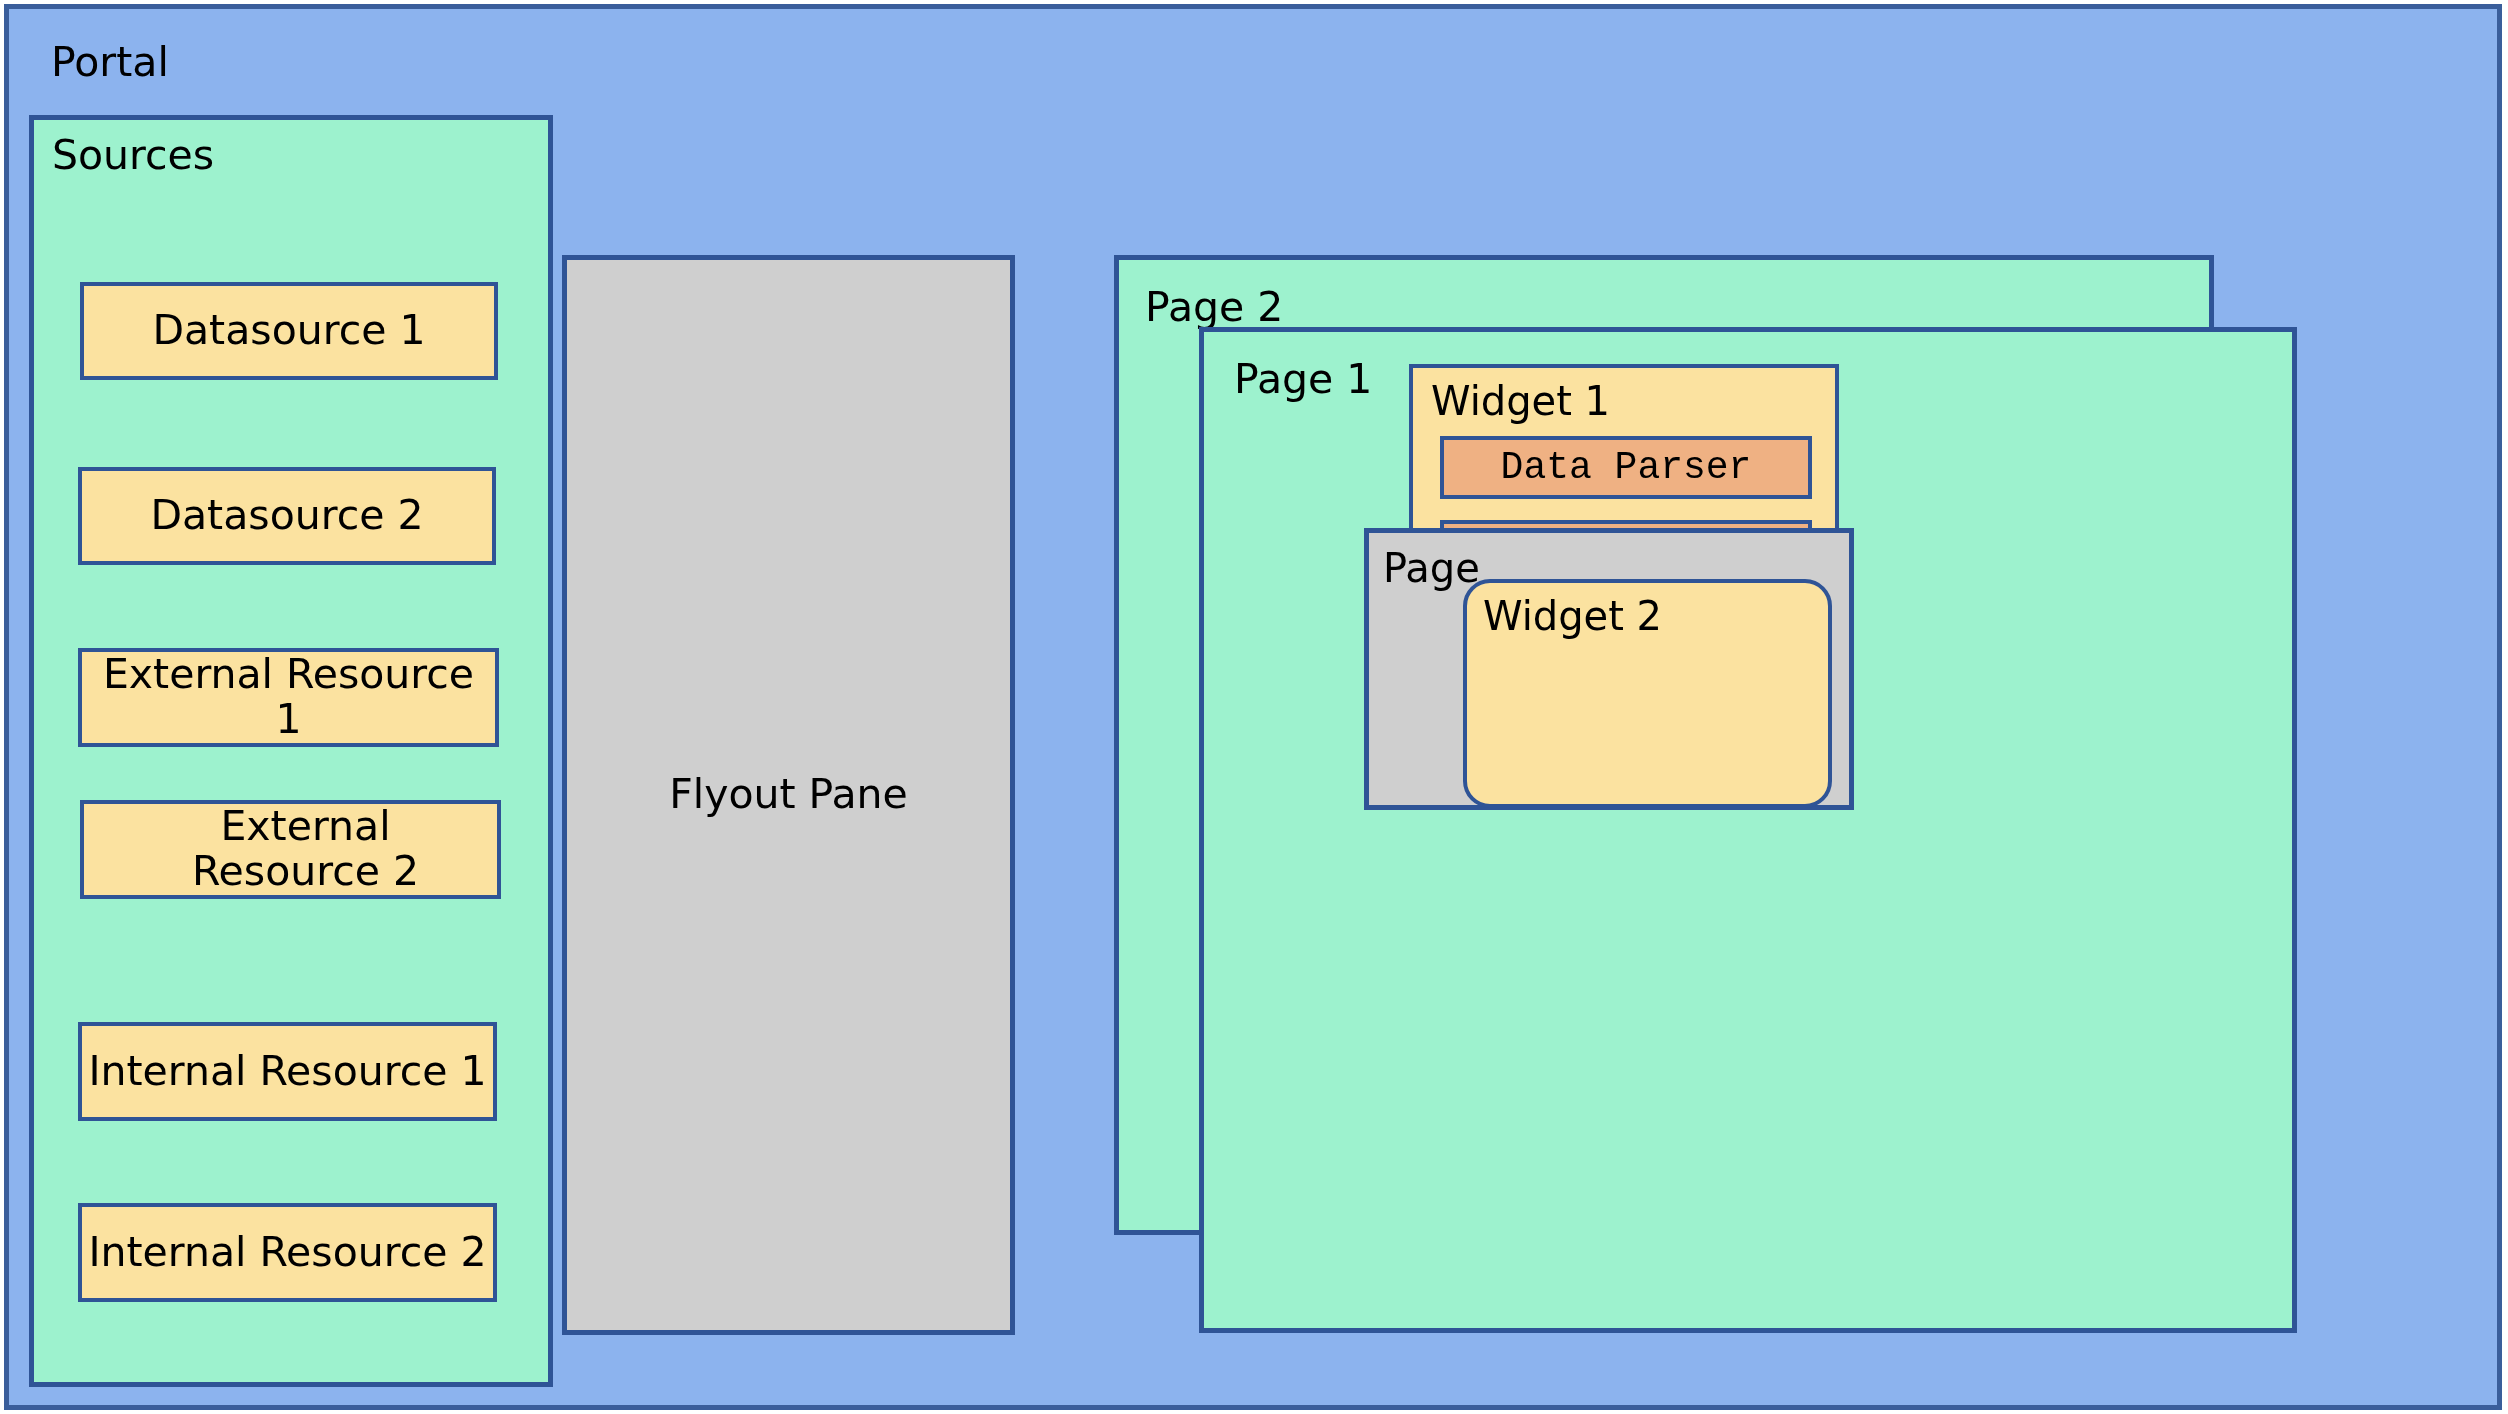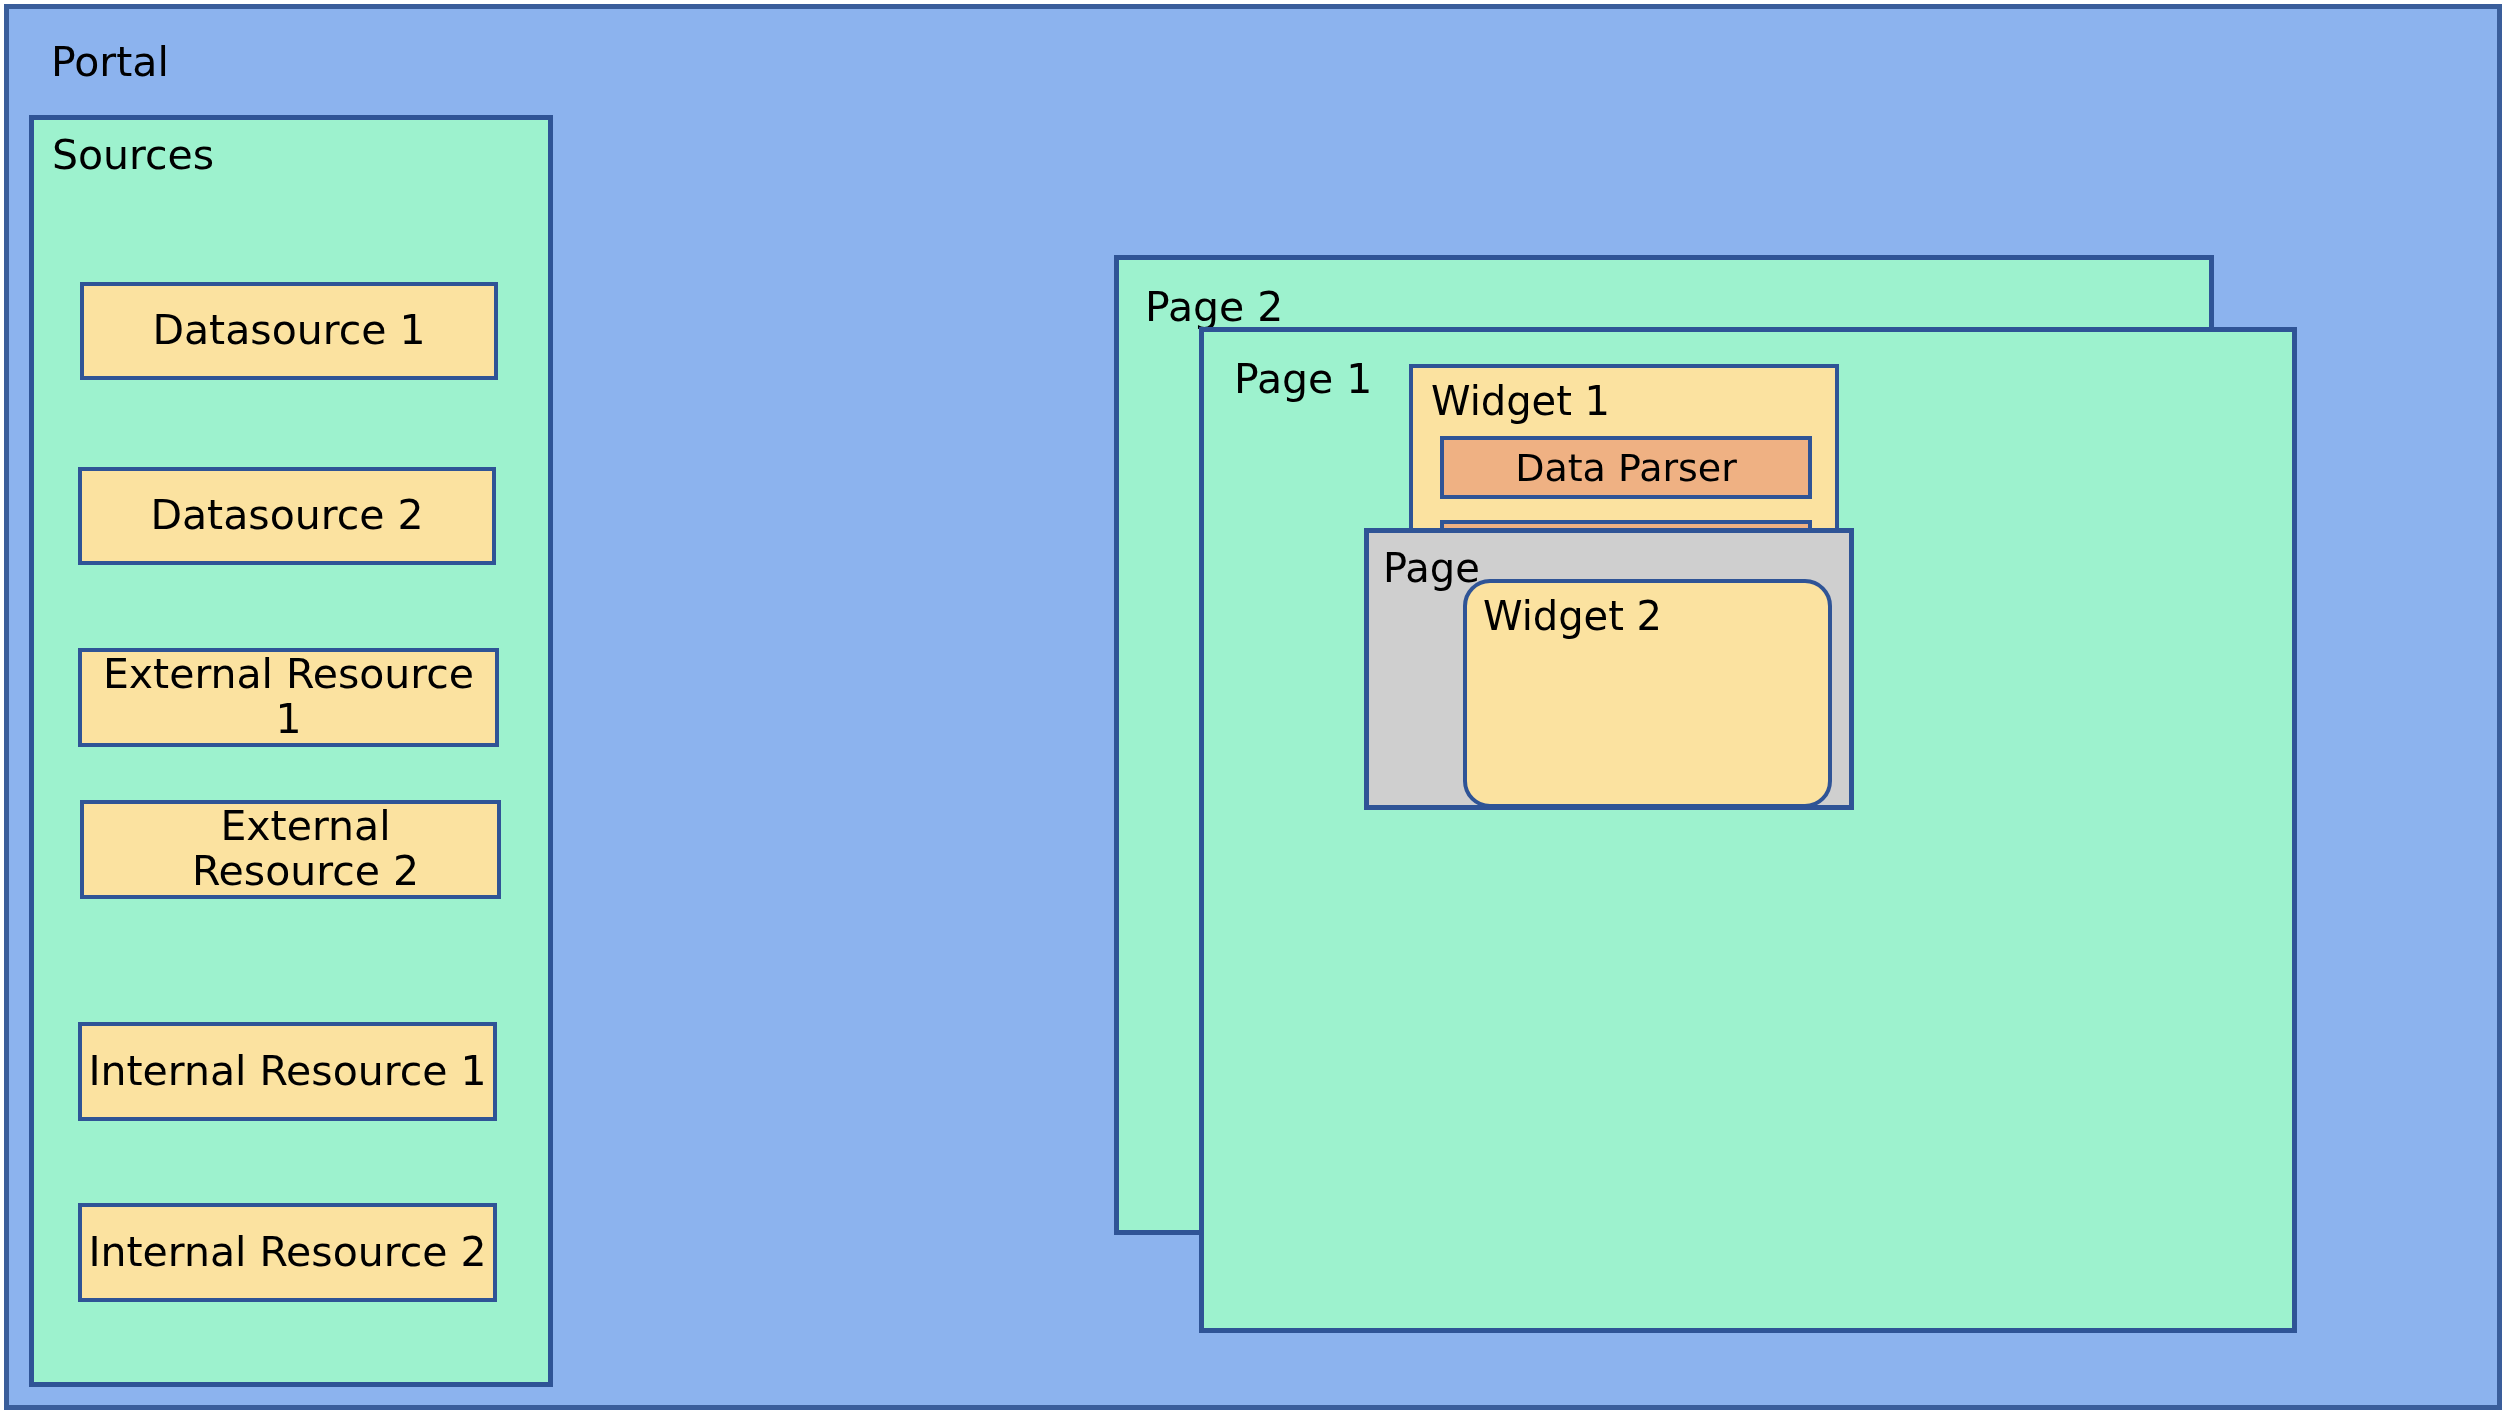--- a/index.html
+++ b/index.html
@@ -122,34 +122,37 @@
         <div class="label-center">Internal Resource 1</div>
       </div>
 
       <div class="box node-yellow" style="left:44px; top:1083px; width:419px; height:99px;">
         <div class="label-center">Internal Resource 2</div>
       </div>
 
     </div>
 
 
+    <div class="box pane-gray" style="left:553px; top:246px; width:453px; height:1080px;">
+      <div class="label-center">Flyout Pane</div>
+    </div>
 
     <div class="box group-green" style="left:1105px; top:246px; width:1100px; height:980px;">
       <div class="label-corner" style="left:26px; top:26px;">Page 2</div>
     </div>
 
     <div class="box group-green" style="left:1190px; top:318px; width:1098px; height:1006px;">
 
       <div class="label-corner" style="left:30px; top:26px;">Page 1</div>
 
       <div class="box node-yellow" style="left:205px; top:32px; width:430px; height:218px;">
 
         <div class="label-corner" style="left:18px; top:12px; font-size:40px;">Widget 1</div>
 
-        <div class="box node-salmon" style="left:27px; top:68px; width:372px; height:63px;">
+        <div class="box node-salmon" style="left:27px; top:68px; width:372px; height:63px;font-family:Liberation Mono, monospace;">
           <div class="label-center" style="font-size:38px;">Data Parser</div>
         </div>
 
         <div class="box node-salmon" style="left:27px; top:152px; width:372px; height:63px;">
           <div class="label-center" style="font-size:38px;">Event Parser</div>
         </div>
 
       </div>
 
       <div class="box pane-gray" style="left:160px; top:196px; width:490px; height:282px;">

